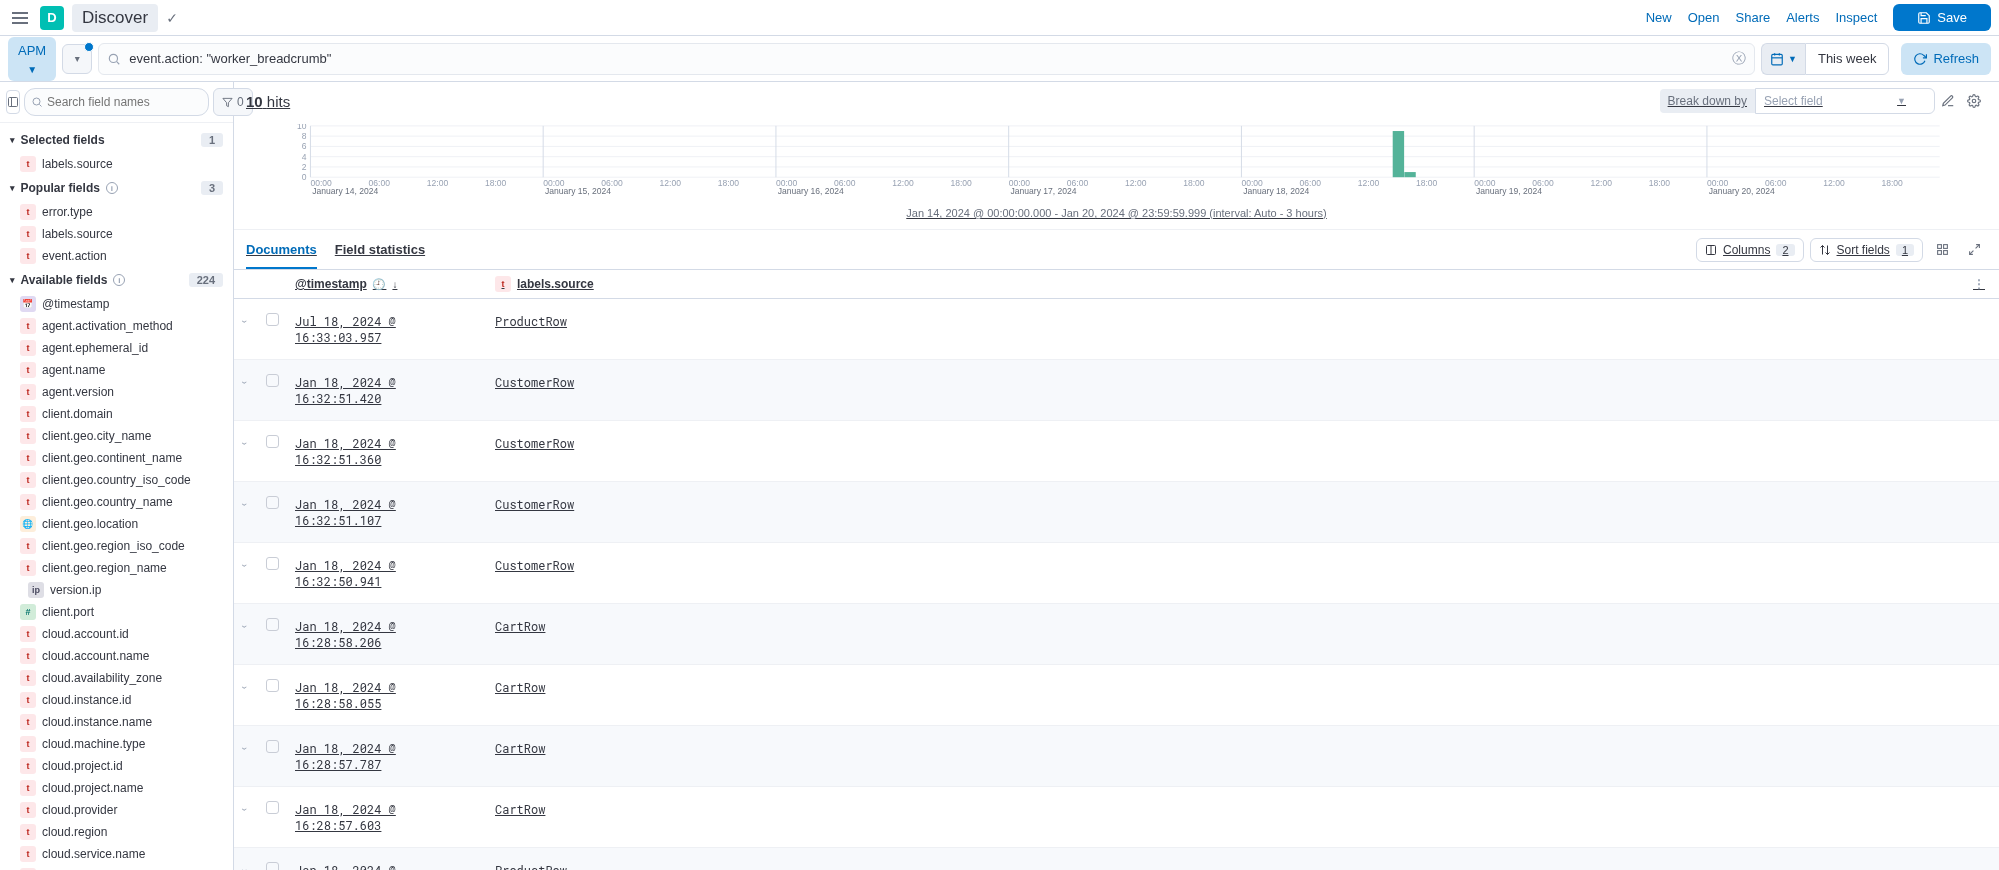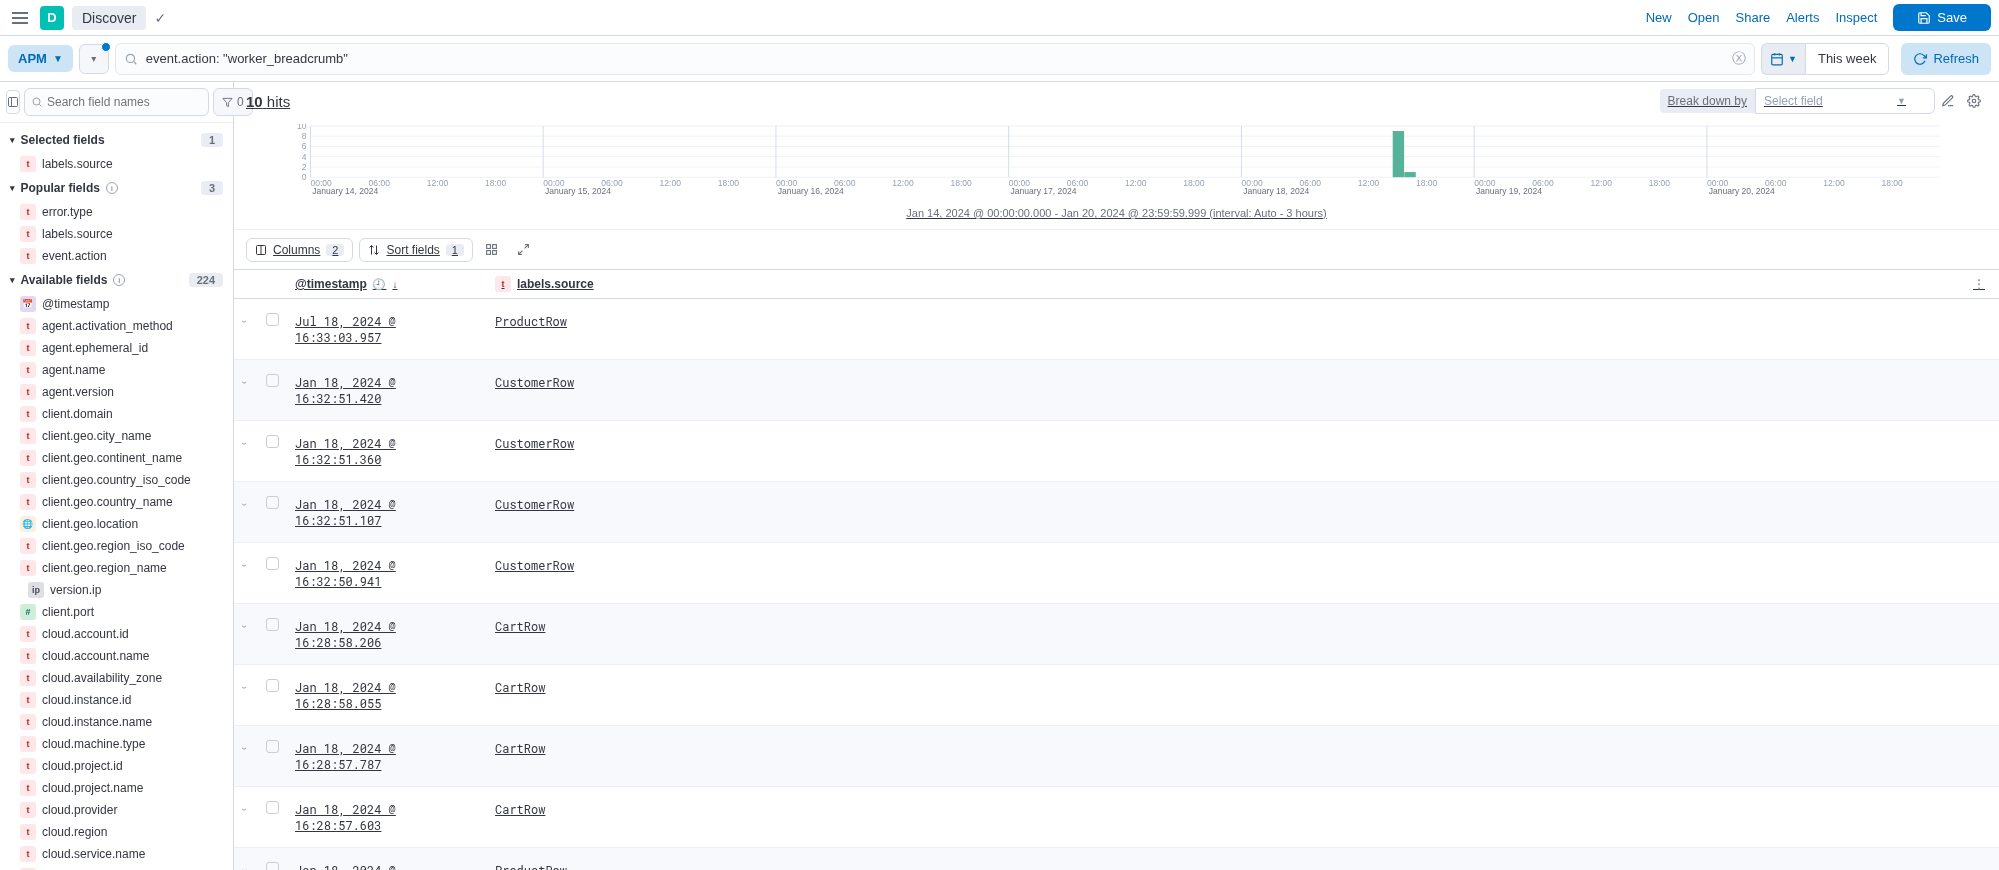--- a/index.html
+++ b/index.html
@@ -4,48 +4,48 @@
 <style>
 * { box-sizing: border-box; margin: 0; padding: 0; }
 body { font-family: -apple-system, BlinkMacSystemFont, "Segoe UI", Helvetica, Arial, sans-serif; font-size: 12px; color: #343741; background: #fff; width: 1999px; height: 870px; overflow: hidden; }
 
 
 .top-header { height: 36px; display: flex; align-items: center; padding: 0 8px; border-bottom: 1px solid #d3dae6; justify-content: space-between; }
 .top-left { display: flex; align-items: center; gap: 8px; }
 .hamburger { width: 24px; height: 24px; display: flex; flex-direction: column; justify-content: center; gap: 3px; padding: 4px; cursor: pointer; }
 .hamburger span { height: 2px; background: #69707d; }
 .logo-badge { width: 24px; height: 24px; background: #00bfb3; border-radius: 4px; color: #fff; font-weight: 700; display: flex; align-items: center; justify-content: center; font-size: 13px; }
-.breadcrumb-item { background: #e9edf3; padding: 4px 10px; border-radius: 4px; font-size: 14px; color: #343741; font-weight: 500; }
+.breadcrumb-item { background: #e9edf3; padding: 4px 10px; border-radius: 4px; font-size: 17px; color: #343741; font-weight: 500; }
 .check-icon { color: #69707d; font-size: 14px; }
 .top-right { display: flex; align-items: center; gap: 16px; }
 .top-link { color: #006bb8; font-size: 13px; cursor: pointer; }
 .save-btn { background: #07c; color: #fff; padding: 6px 24px; border-radius: 6px; border: none; display: flex; align-items: center; gap: 6px; font-size: 13px; cursor: pointer; font-weight: 500; }
 
 
 .query-bar { height: 46px; display: flex; align-items: center; padding: 6px 8px; gap: 6px; border-bottom: 1px solid #d3dae6; }
-.dataview-btn { background: #cce4f5; color: #006bb8; padding: 6px 10px; border-radius: 6px; display: flex; align-items: center; gap: 6px; font-weight: 700; font-size: 13px; cursor: pointer; }
+.dataview-btn { background: #cce4f5; color: #006bb8; padding: 6px 10px; border-radius: 6px; display: flex; align-items: center; gap: 6px; font-weight: 400; font-size: 13px; cursor: pointer; flex-direction: column; }
 .filter-add-btn { background: #f5f7fa; border: 1px solid #d3dae6; border-radius: 6px; width: 30px; height: 30px; display: flex; align-items: center; justify-content: center; cursor: pointer; position: relative; }
 .filter-add-chevron { font-size: 10px; color: #69707d; }
 .blue-dot { position: absolute; top: -3px; right: -3px; width: 10px; height: 10px; background: #07c; border-radius: 50%; border: 1px solid #fff; }
 .query-input-wrap { flex: 1; display: flex; align-items: center; background: #fbfcfd; border: 1px solid #e4e8ee; border-radius: 6px; height: 32px; padding: 0 8px; gap: 8px; }
 .query-input { flex: 1; border: none; outline: none; background: transparent; font-size: 13px; color: #343741; }
 .clear-x { color: #98a2b3; cursor: pointer; font-size: 14px; }
 .date-area { display: flex; align-items: center; gap: 0; }
 .date-icon-btn { background: #e9edf3; border: 1px solid #d3dae6; border-right: none; border-radius: 6px 0 0 6px; height: 32px; padding: 0 8px; display: flex; align-items: center; gap: 4px; color: #006bb8; cursor: pointer; }
 .date-range { border: 1px solid #d3dae6; border-radius: 0 6px 6px 0; height: 32px; padding: 0 12px; display: flex; align-items: center; font-size: 13px; background: #fff; cursor: pointer; }
 .refresh-btn { background: #cce4f5; color: #006bb8; border: none; border-radius: 6px; height: 32px; padding: 0 12px; display: flex; align-items: center; gap: 6px; font-size: 13px; font-weight: 500; cursor: pointer; margin-left: 6px; }
 
 
 .main-split { display: flex; height: calc(100% - 82px); }
 
 
 .sidebar { width: 234px; border-right: 1px solid #d3dae6; display: flex; flex-direction: column; background: #fff; }
 .sidebar-search-row { display: flex; align-items: center; padding: 6px 6px; gap: 4px; border-bottom: 1px solid #eef0f4; }
 .collapse-btn { width: 24px; height: 24px; display: flex; align-items: center; justify-content: center; border: 1px solid #d3dae6; border-radius: 4px; cursor: pointer; font-size: 11px; color: #69707d; }
-.field-search { flex: 1; display: flex; align-items: center; border: 1px solid #d3dae6; border-radius: 6px; height: 28px; padding: 0 6px; gap: 4px; background: #fbfcfd; }
+.field-search { flex: 1; display: flex; align-items: center; border: 1px solid #d3dae6; border-radius: 11px; height: 28px; padding: 0 6px; gap: 4px; background: #fbfcfd; }
 .field-search input { flex: 1; border: none; outline: none; background: transparent; font-size: 12px; }
 .filter-count { display: flex; align-items: center; gap: 4px; border: 1px solid #d3dae6; border-radius: 6px; height: 28px; padding: 0 8px; background: #f5f7fa; font-size: 12px; color: #69707d; cursor: pointer; }
 .sidebar-scroll { flex: 1; overflow-y: auto; padding: 4px 0; }
 .section-hdr { display: flex; align-items: center; justify-content: space-between; padding: 6px 10px; font-size: 12px; font-weight: 700; cursor: pointer; }
 .section-hdr-left { display: flex; align-items: center; gap: 6px; }
 .section-count { background: #e9edf3; padding: 1px 8px; border-radius: 3px; font-size: 11px; font-weight: 600; color: #69707d; }
 .info-dot { width: 12px; height: 12px; border: 1px solid #98a2b3; border-radius: 50%; display: inline-flex; align-items: center; justify-content: center; font-size: 8px; color: #98a2b3; }
 .field-item { display: flex; align-items: center; gap: 6px; padding: 3px 10px 3px 20px; font-size: 12px; cursor: pointer; }
 .type-token { width: 16px; height: 16px; border-radius: 3px; display: flex; align-items: center; justify-content: center; font-size: 9px; font-weight: 700; flex-shrink: 0; }
 .tk-t { background: #fde7e9; color: #bd271e; }
@@ -431,20 +431,24 @@
           <text class="x-tick" x="1614.5" y="65" text-anchor="start">12:00</text>
           <text class="x-tick" x="1675.75" y="65" text-anchor="start">18:00</text>
           <text class="x-date" x="1494" y="74" text-anchor="start">January 20, 2024</text>
           <rect x="1161.25" y="7.399999999999999" width="12" height="48.6" fill="#54b399"></rect>
           <rect x="1173.5" y="50.6" width="12" height="5.4" fill="#54b399"></rect>
         </svg>
       <div class="chart-caption">Jan 14, 2024 @ 00:00:00.000 - Jan 20, 2024 @ 23:59:59.999 (interval: Auto - 3 hours)</div>
     </div>
 
     <div class="tabs-row">
+      <div class="tabs-left">
+        <div class="tab active">Documents</div>
+        <div class="tab">Field statistics</div>
+      </div>
       <div class="tabs-right">
         <div class="tool-chip">
           <svg class="icon" viewBox="0 0 24 24" style="width:12px;height:12px;">
               <rect x="3" y="3" width="18" height="18" rx="2"></rect>
               <line x1="12" y1="3" x2="12" y2="21"></line>
             </svg>
           <span>Columns</span>
           <span class="chip-badge">2</span>
         </div>
         <div class="tool-chip">

